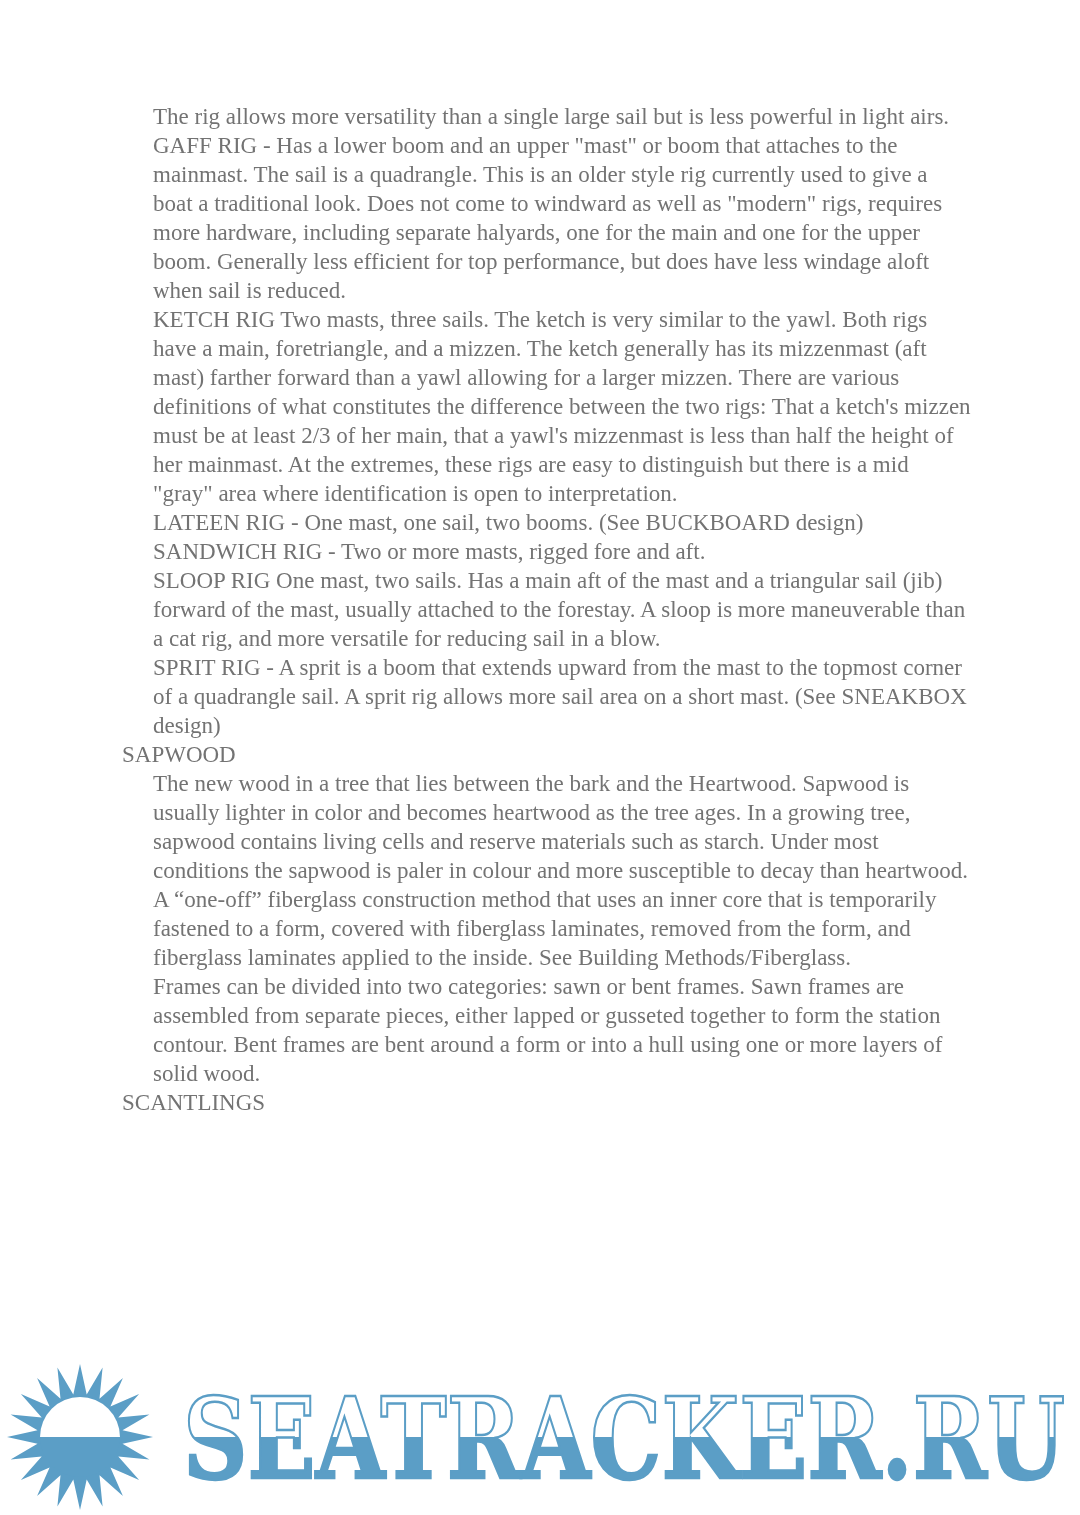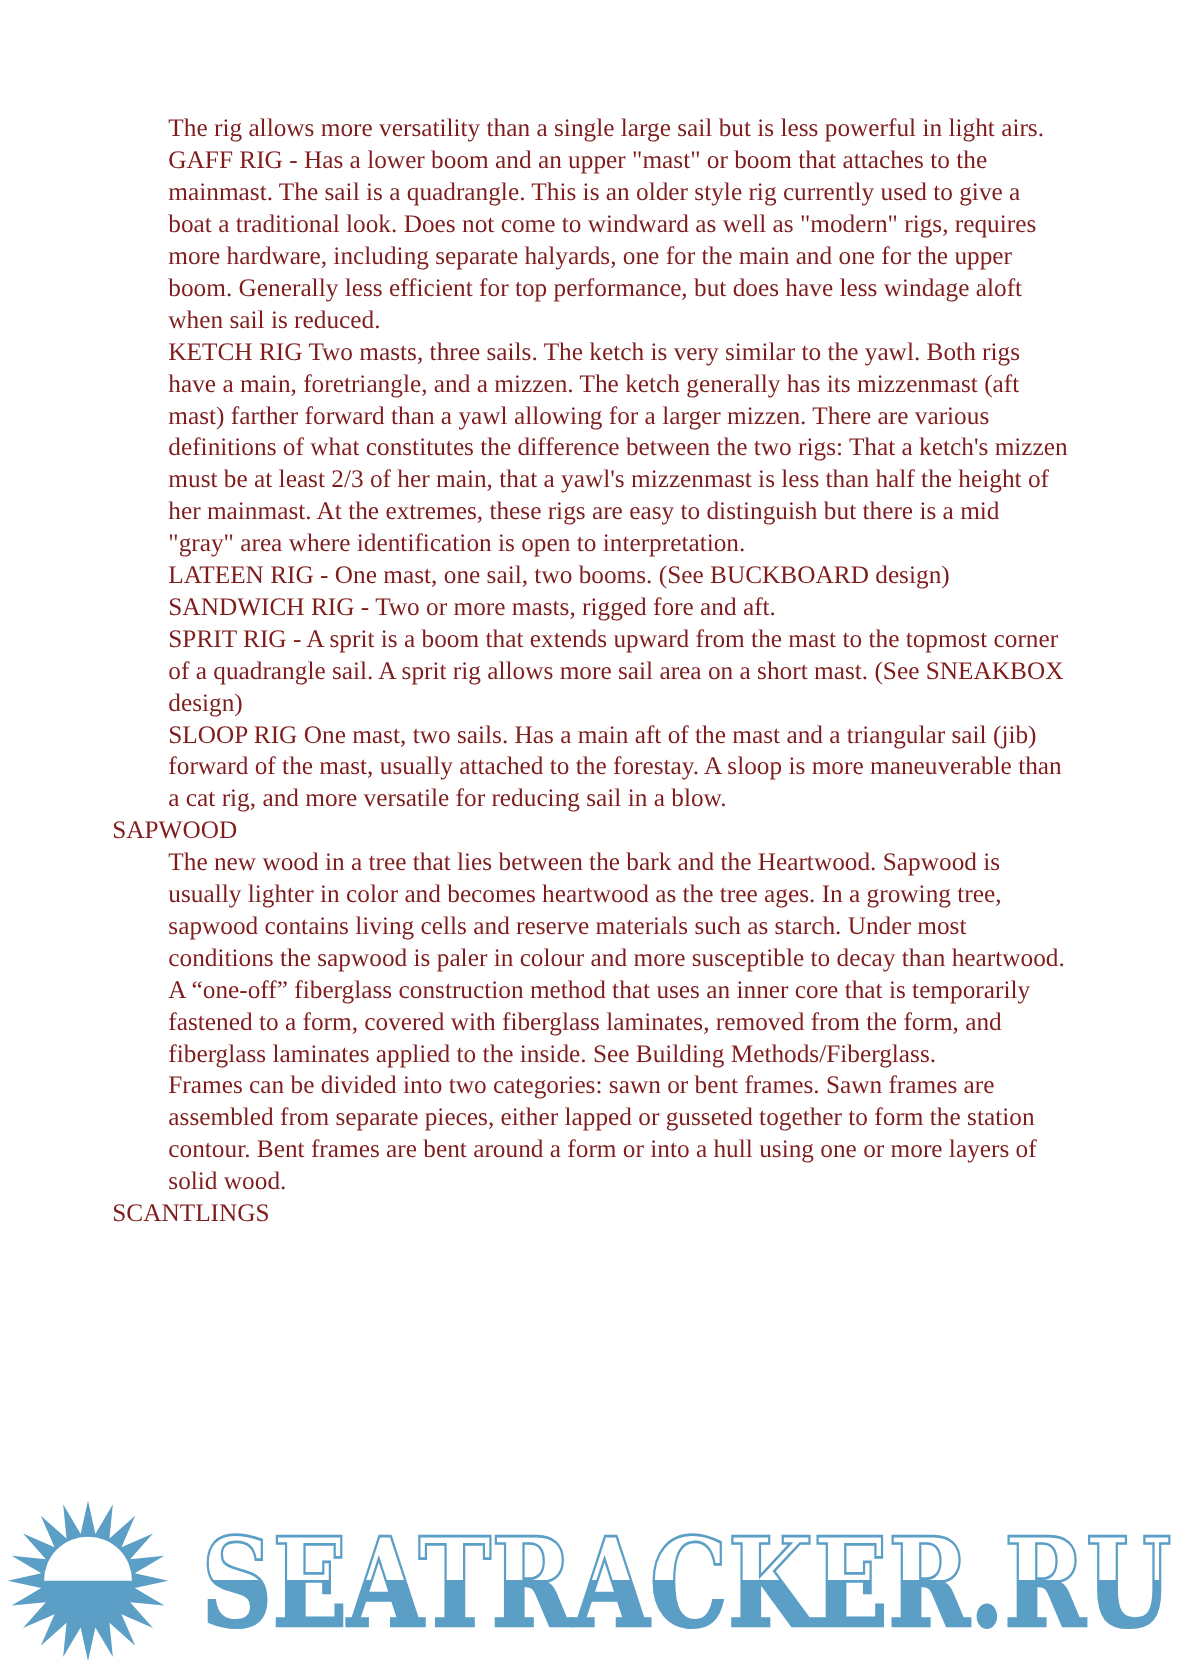--- a/index.html
+++ b/index.html
@@ -17,32 +17,33 @@
     background: #ffffff;
   }
   .page-text {
     position: absolute;
     left: 102px;
     top: 102px;
     width: 870px;
     font-family: "Liberation Serif", serif;
     font-size: 23px;
     line-height: 29px;
-    color: #7f1d1d;
+    color: #737373;
     z-index: 2;
   }
   .page-text p {
     margin: 0;
     padding: 0;
   }
   .page-text p.definition {
     padding-left: 51px;
   }
   .page-text p.term {
     padding-left: 0;
+    margin-left: 20px;
   }
   .watermark {
     position: absolute;
     left: 0;
     top: 1352px;
     width: 1080px;
     height: 163px;
     z-index: 1;
   }
 </style>
@@ -67,22 +68,22 @@
 
     <text x="183" y="126" font-family="DejaVu Serif, serif" font-size="112" font-weight="bold" textLength="882" lengthAdjust="spacingAndGlyphs" fill="url(#halffill)" stroke="#5b9ec6" stroke-width="2.5">SEATRACKER.RU</text>
   </svg>
 
   <div class="page-text">
     <p class="definition">The rig allows more versatility than a single large sail but is less powerful in light airs.</p>
     <p class="definition">GAFF RIG - Has a lower boom and an upper "mast" or boom that attaches to the mainmast. The sail is a quadrangle. This is an older style rig currently used to give a boat a traditional look. Does not come to windward as well as "modern" rigs, requires more hardware, including separate halyards, one for the main and one for the upper boom. Generally less efficient for top performance, but does have less windage aloft when sail is reduced.</p>
     <p class="definition">KETCH RIG Two masts, three sails. The ketch is very similar to the yawl. Both rigs have a main, foretriangle, and a mizzen. The ketch generally has its mizzenmast (aft mast) farther forward than a yawl allowing for a larger mizzen. There are various definitions of what constitutes the difference between the two rigs: That a ketch's mizzen must be at least 2/3 of her main, that a yawl's mizzenmast is less than half the height of her mainmast. At the extremes, these rigs are easy to distinguish but there is a mid "gray" area where identification is open to interpretation.</p>
     <p class="definition">LATEEN RIG - One mast, one sail, two booms. (See BUCKBOARD design)</p>
     <p class="definition">SANDWICH RIG - Two or more masts, rigged fore and aft.</p>
+    <p class="definition">SLOOP RIG One mast, two sails. Has a main aft of the mast and a triangular sail (jib) forward of the mast, usually attached to the forestay. A sloop is more maneuverable than a cat rig, and more versatile for reducing sail in a blow.</p>
     <p class="definition">SPRIT RIG - A sprit is a boom that extends upward from the mast to the topmost corner of a quadrangle sail. A sprit rig allows more sail area on a short mast. (See SNEAKBOX design)</p>
-    <p class="definition">SLOOP RIG One mast, two sails. Has a main aft of the mast and a triangular sail (jib) forward of the mast, usually attached to the forestay. A sloop is more maneuverable than a cat rig, and more versatile for reducing sail in a blow.</p>
     <p class="term">SAPWOOD</p>
     <p class="definition">The new wood in a tree that lies between the bark and the Heartwood. Sapwood is usually lighter in color and becomes heartwood as the tree ages. In a growing tree, sapwood contains living cells and reserve materials such as starch. Under most conditions the sapwood is paler in colour and more susceptible to decay than heartwood.</p>
     <p class="definition">A “one-off” fiberglass construction method that uses an inner core that is temporarily fastened to a form, covered with fiberglass laminates, removed from the form, and fiberglass laminates applied to the inside. See Building Methods/Fiberglass.</p>
     <p class="definition">Frames can be divided into two categories: sawn or bent frames. Sawn frames are assembled from separate pieces, either lapped or gusseted together to form the station contour. Bent frames are bent around a form or into a hull using one or more layers of solid wood.</p>
     <p class="term">SCANTLINGS</p>
   </div>
 
 </div>
 
 </body></html>

